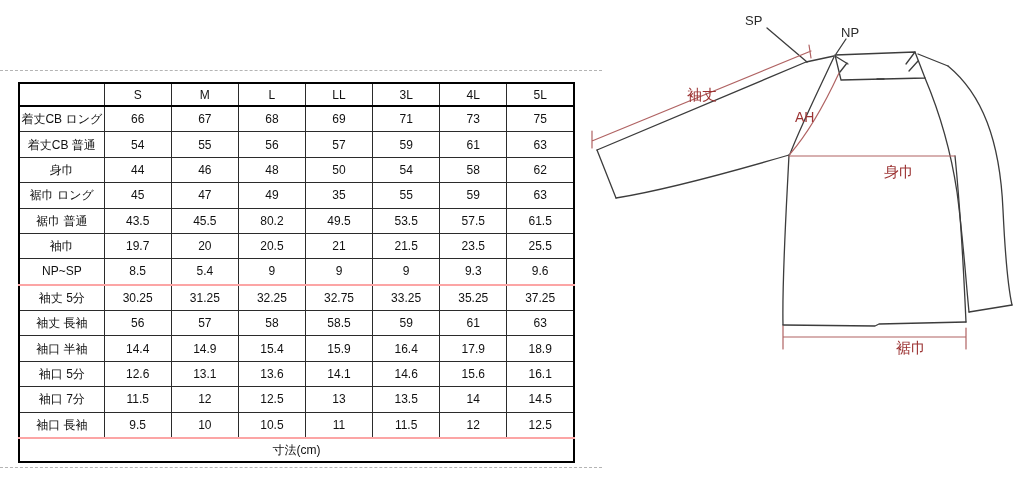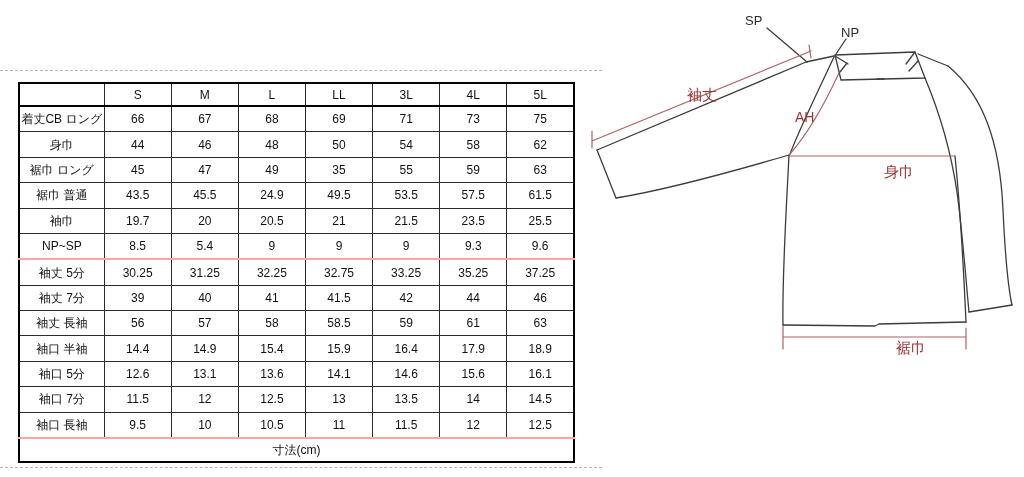--- a/index.html
+++ b/index.html
@@ -86,20 +86,30 @@
             <td class="row-label">着丈CB ロング</td>
             <td>66</td>
             <td>67</td>
             <td>68</td>
             <td>69</td>
             <td>71</td>
             <td>73</td>
             <td>75</td>
           </tr>
           <tr>
+            <td class="row-label">着丈CB 普通</td>
+            <td>54</td>
+            <td>55</td>
+            <td>56</td>
+            <td>57</td>
+            <td>59</td>
+            <td>61</td>
+            <td>63</td>
+          </tr>
+          <tr>
             <td class="row-label">身巾</td>
             <td>44</td>
             <td>46</td>
             <td>48</td>
             <td>50</td>
             <td>54</td>
             <td>58</td>
             <td>62</td>
           </tr>
           <tr>
@@ -109,21 +119,21 @@
             <td>49</td>
             <td>35</td>
             <td>55</td>
             <td>59</td>
             <td>63</td>
           </tr>
           <tr>
             <td class="row-label">裾巾 普通</td>
             <td>43.5</td>
             <td>45.5</td>
-            <td>24.9</td>
+            <td>80.2</td>
             <td>49.5</td>
             <td>53.5</td>
             <td>57.5</td>
             <td>61.5</td>
           </tr>
           <tr>
             <td class="row-label">袖巾</td>
             <td>19.7</td>
             <td>20</td>
             <td>20.5</td>
@@ -144,30 +154,20 @@
           </tr>
           <tr>
             <td class="row-label">袖丈 5分</td>
             <td>30.25</td>
             <td>31.25</td>
             <td>32.25</td>
             <td>32.75</td>
             <td>33.25</td>
             <td>35.25</td>
             <td>37.25</td>
-          </tr>
-          <tr>
-            <td class="row-label">袖丈 7分</td>
-            <td>39</td>
-            <td>40</td>
-            <td>41</td>
-            <td>41.5</td>
-            <td>42</td>
-            <td>44</td>
-            <td>46</td>
           </tr>
           <tr>
             <td class="row-label">袖丈 長袖</td>
             <td>56</td>
             <td>57</td>
             <td>58</td>
             <td>58.5</td>
             <td>59</td>
             <td>61</td>
             <td>63</td>

